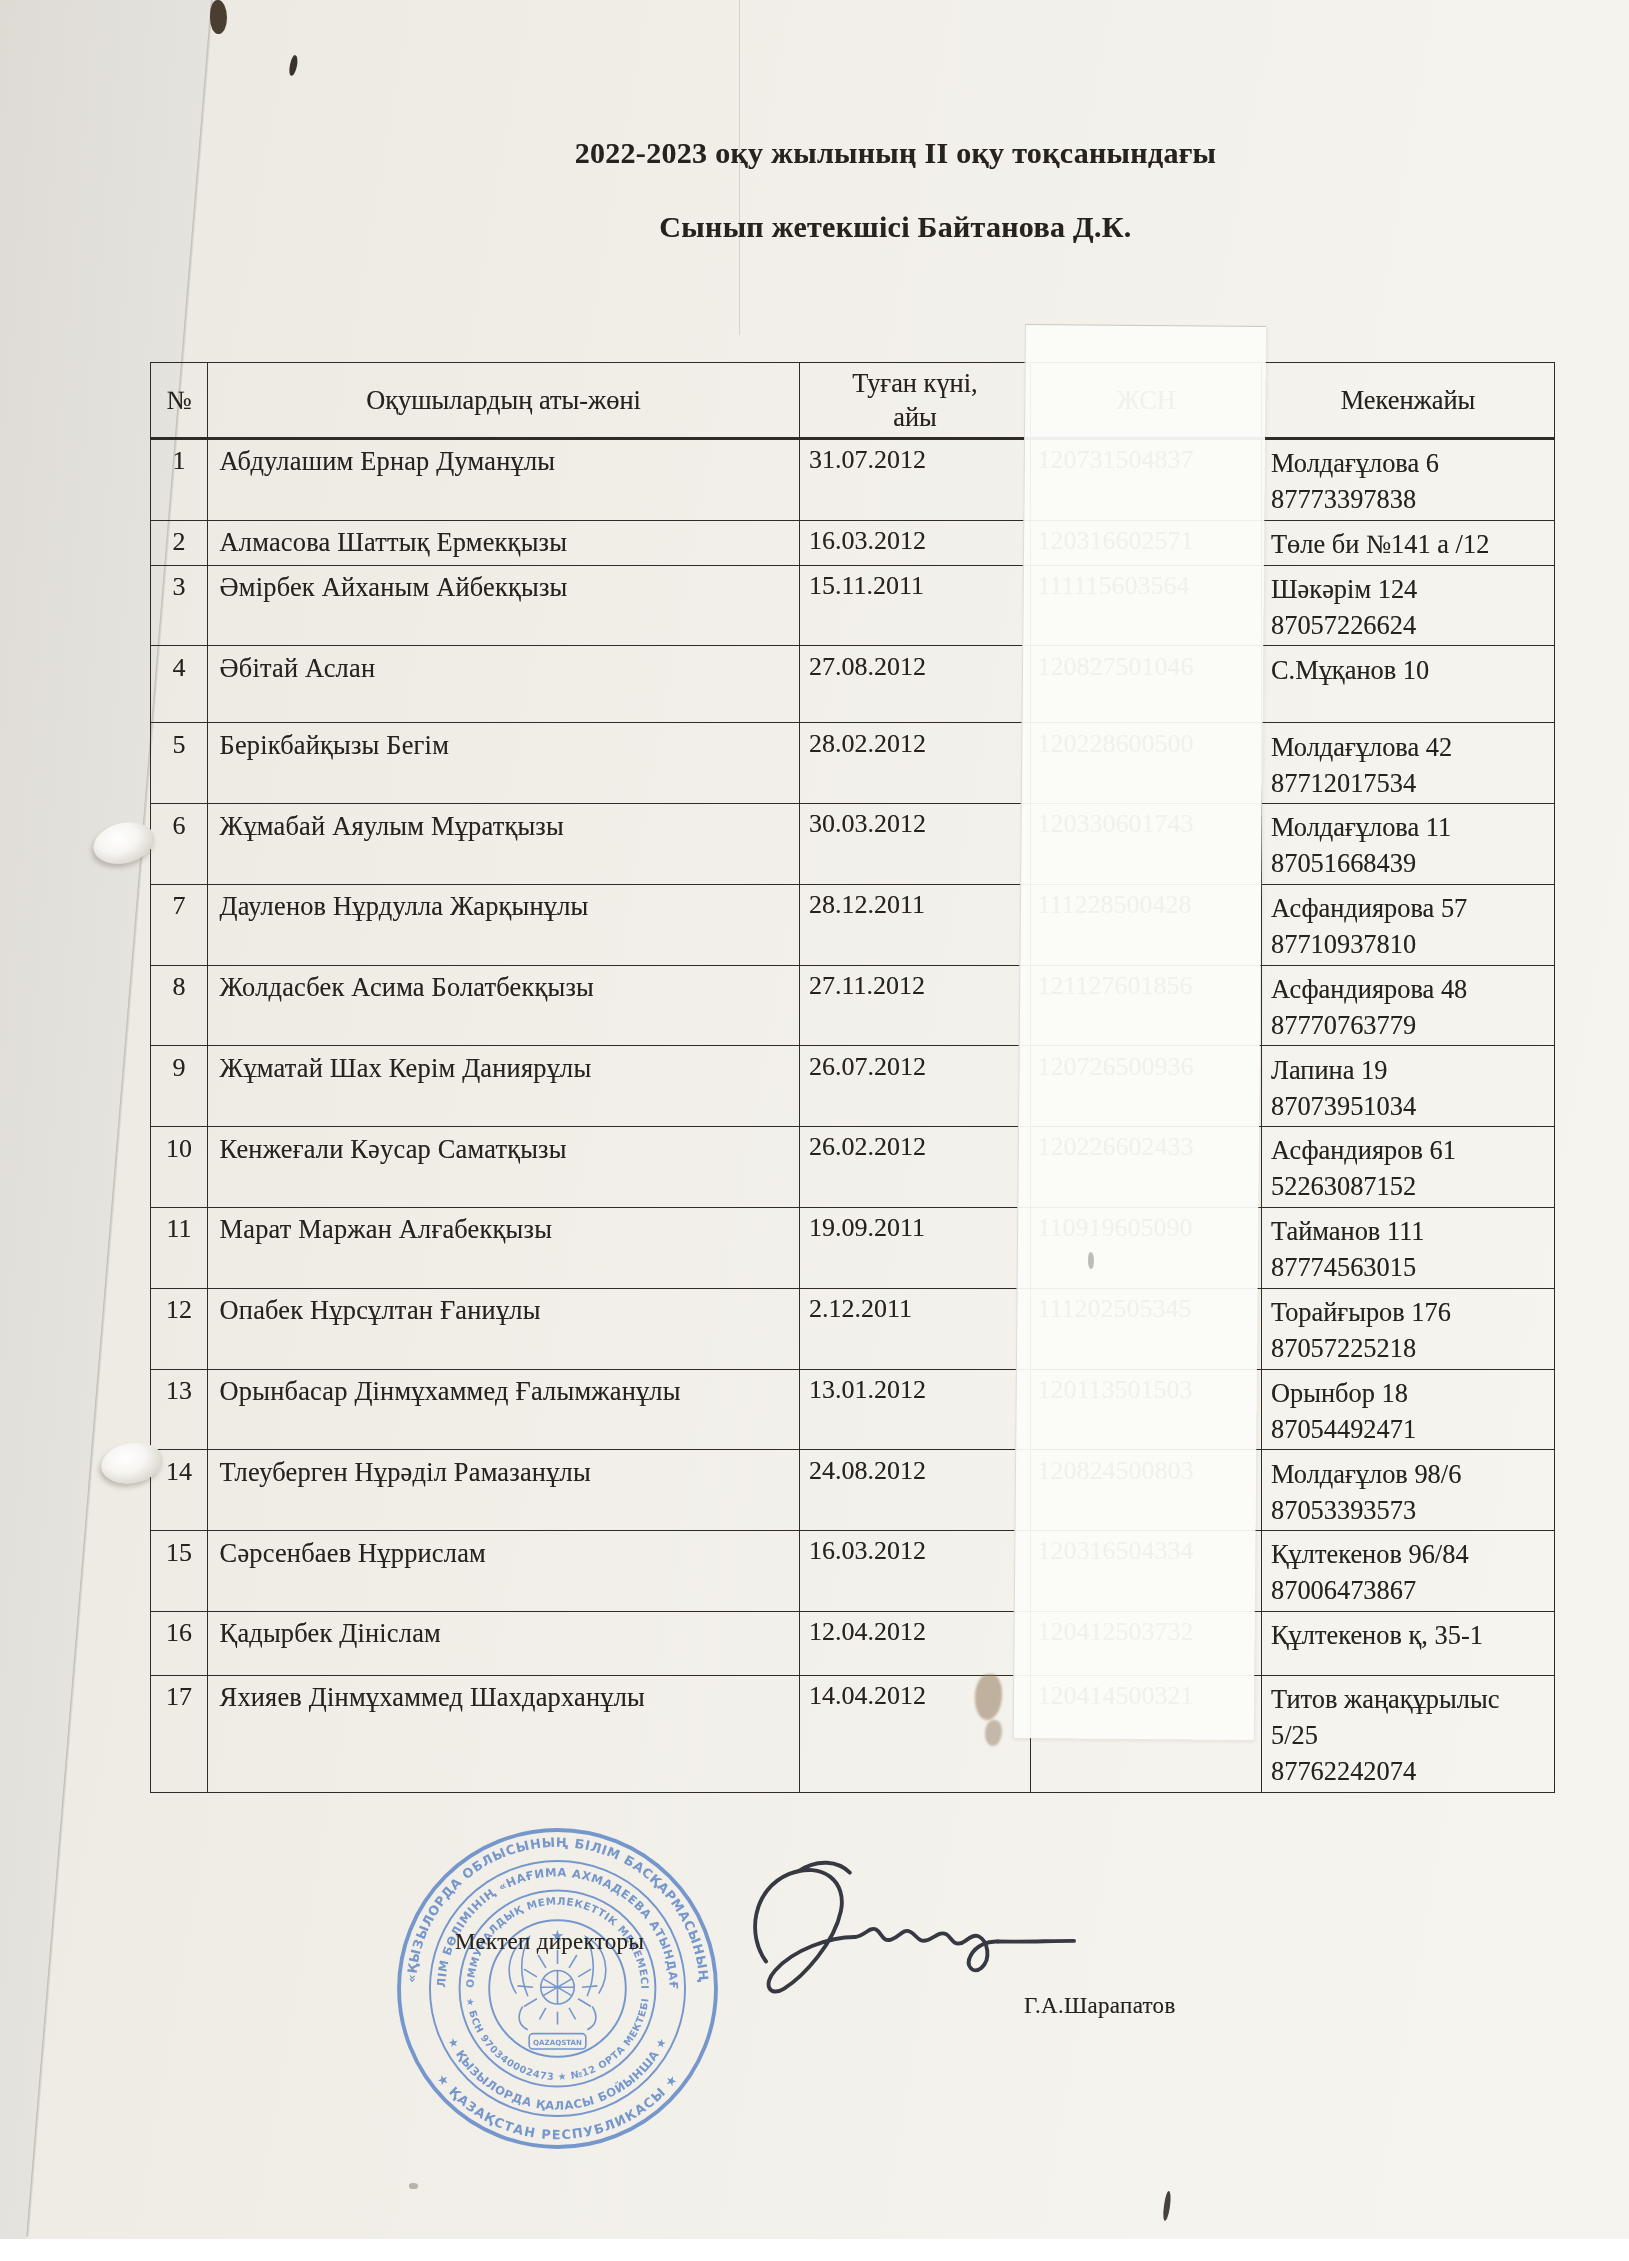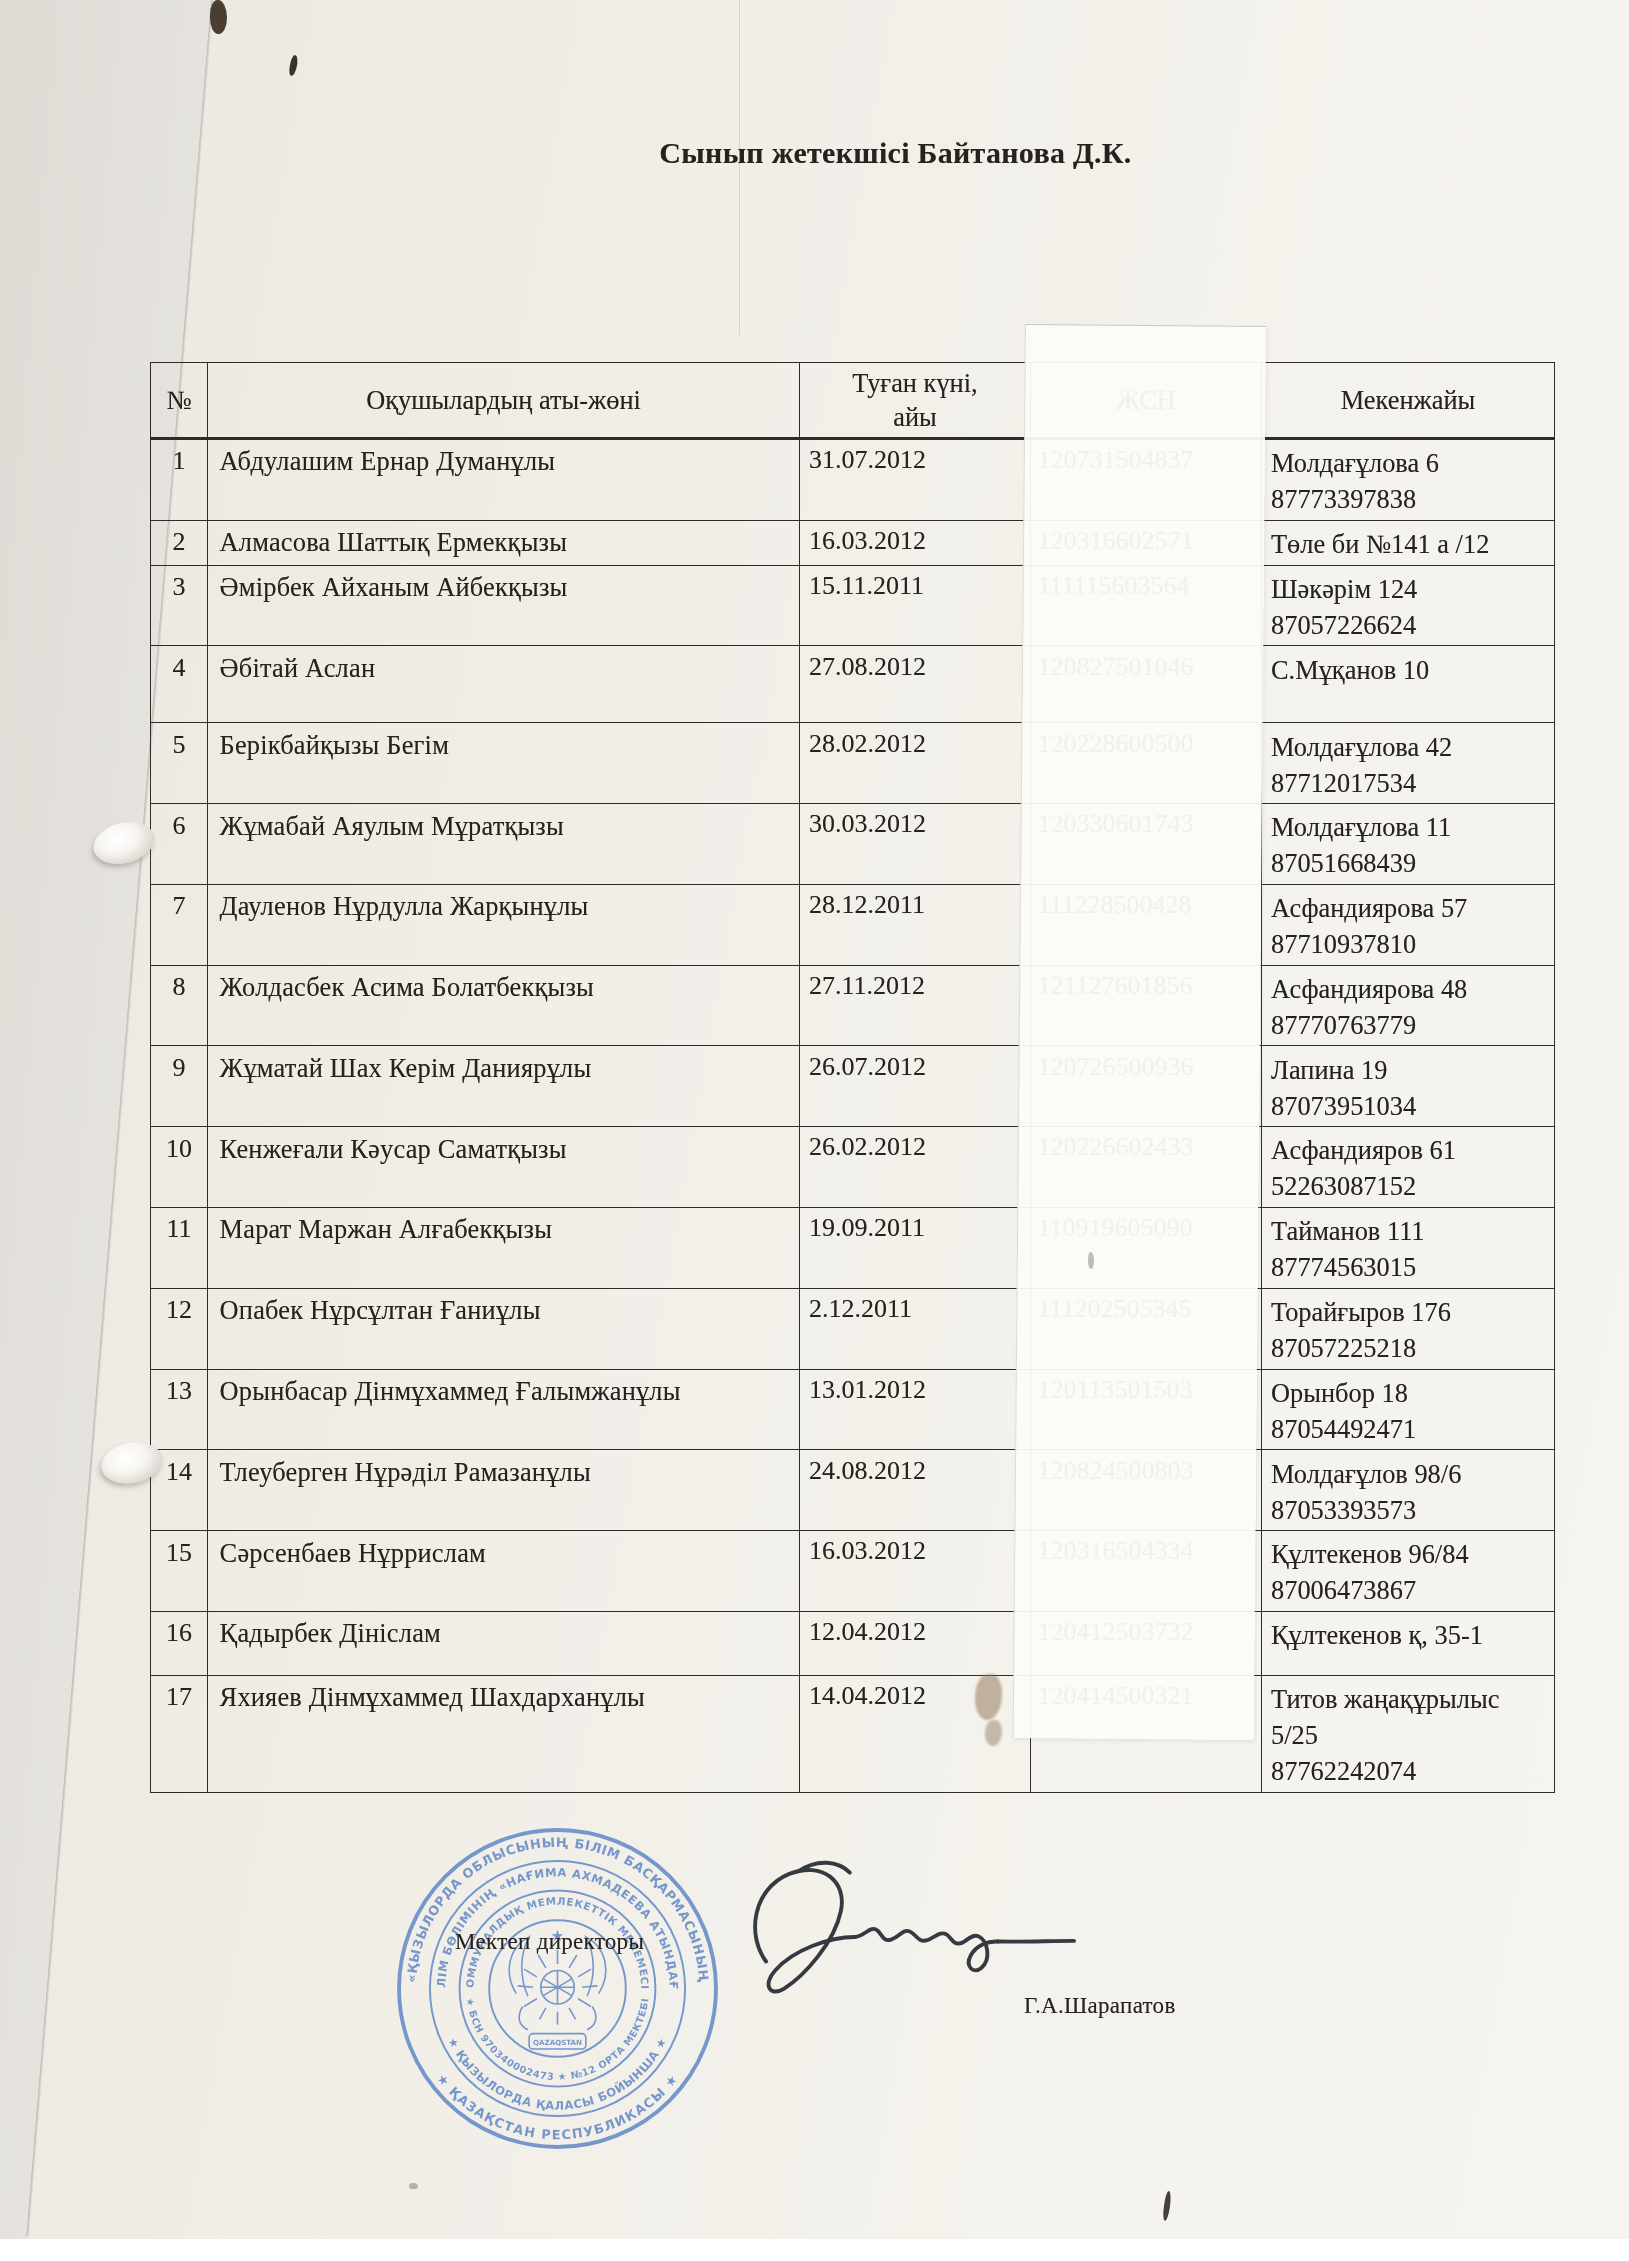--- a/index.html
+++ b/index.html
@@ -75,20 +75,21 @@
 <body>
 
 <div class="canvas">
 
   <div class="backing"></div>
   <div class="page"></div>
   <div class="page-edge-shadow"></div>
   <div class="crease"></div>
 
   <div class="title-block doc-text">
+    <div class="title-line">2022-2023 оқу жылының II оқу тоқсанындағы</div>
     <div class="title-line">Сынып жетекшісі Байтанова Д.К.</div>
   </div>
 
   <table class="students doc-text">
     <colgroup>
       <col style="width:57px">
         <col style="width:592px">
         <col style="width:231px">
         <col style="width:231px">
         <col style="width:293px">

